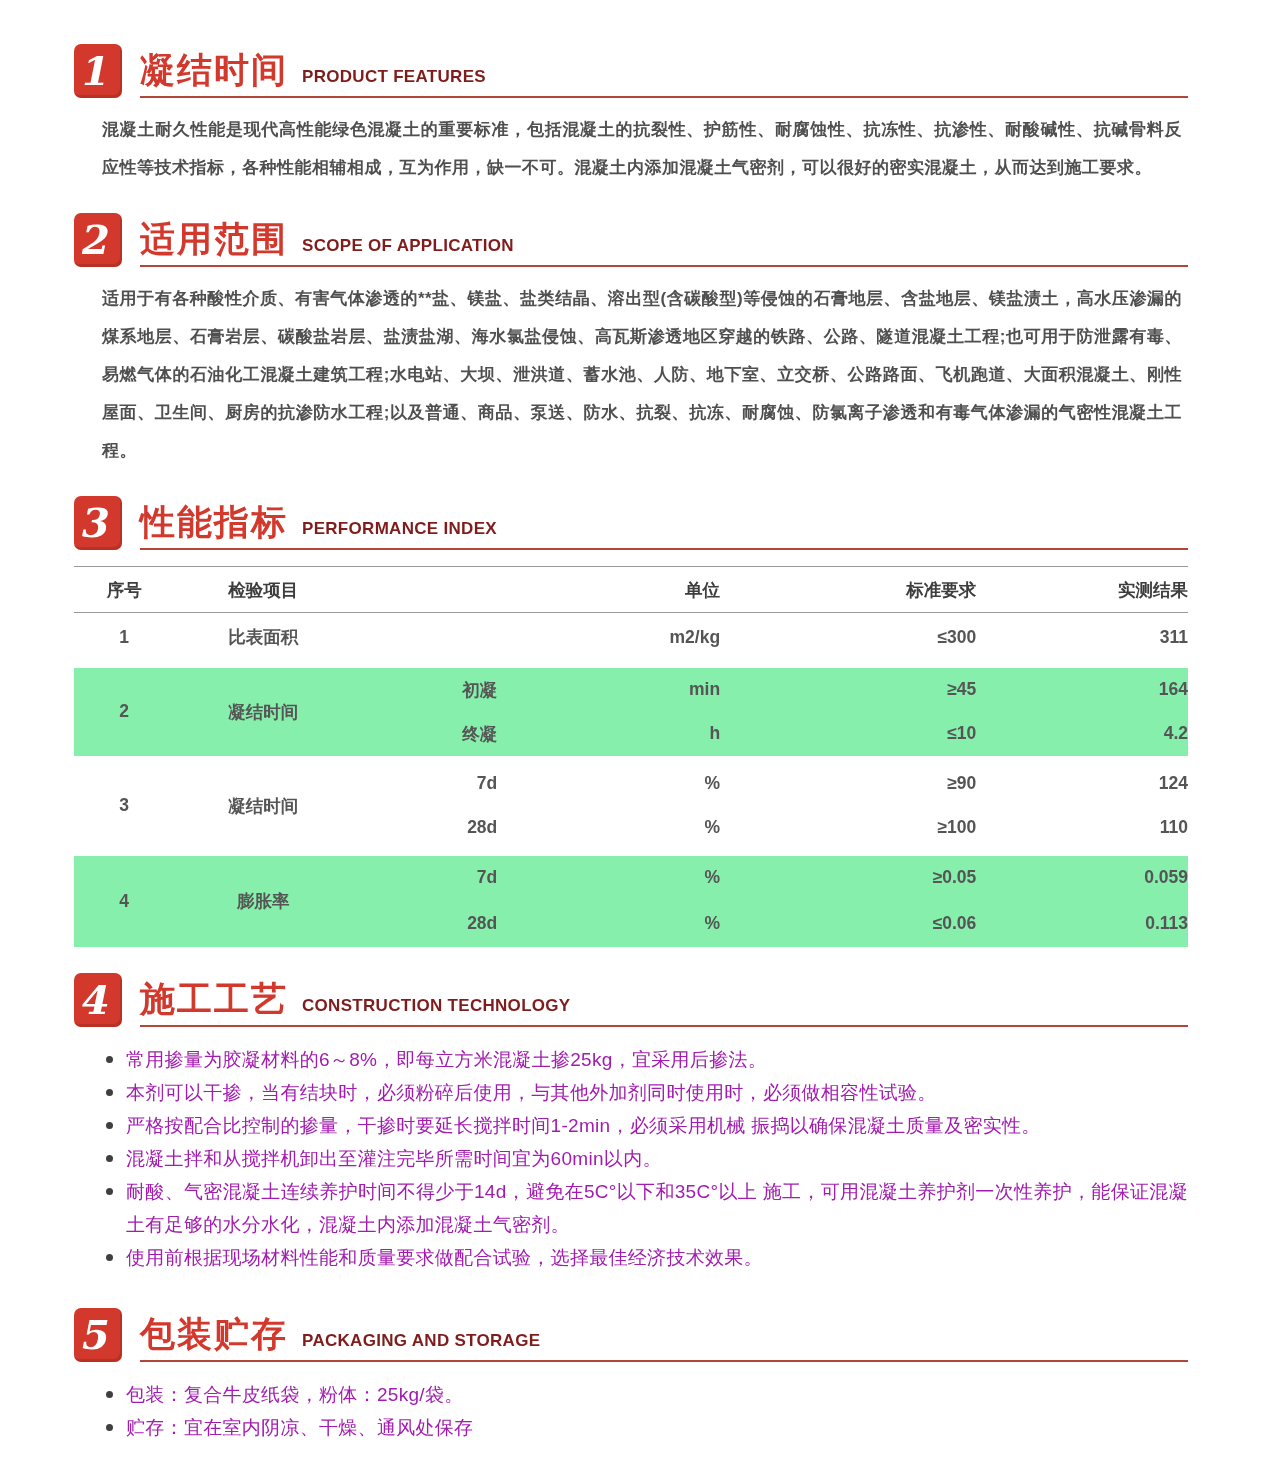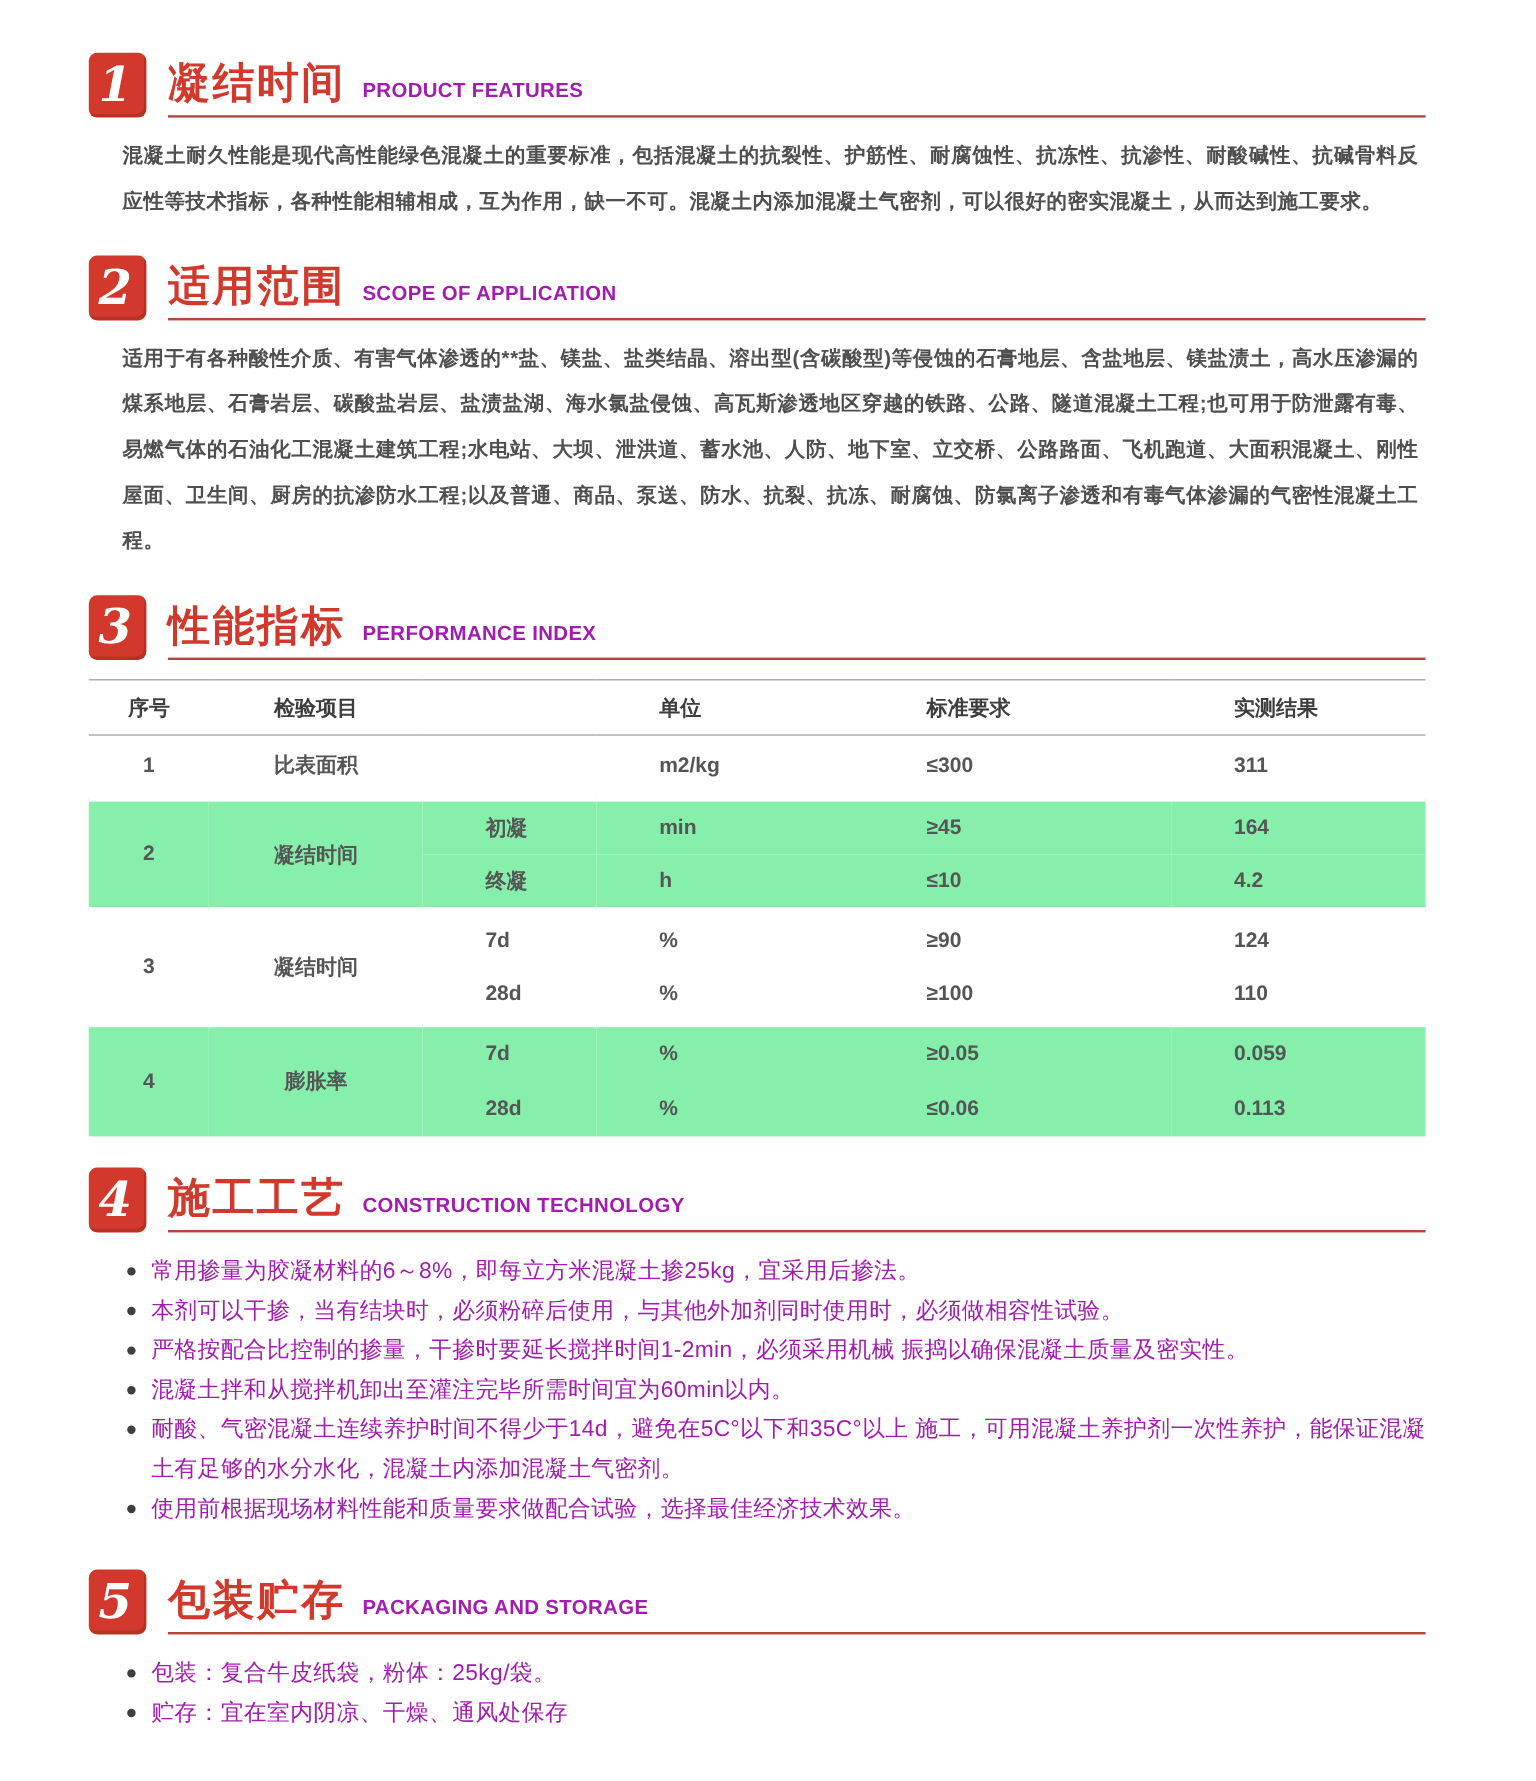--- a/index.html
+++ b/index.html
@@ -29,21 +29,21 @@
     flex:1; margin-left:18px;
     border-bottom:2px solid #b5453a;
     display:flex; align-items:baseline;
     padding-bottom:7px;
   }
   .title-zh {
     font-size:35px; font-weight:bold; color:#d2382b;
     letter-spacing:2px; line-height:1.05;
   }
   .title-en {
-    font-size:17px; font-weight:bold; color:#a21caf;
+    font-size:17px; font-weight:bold; color:#7f1d1d;
     margin-left:14px; letter-spacing:0.3px;text-align:right;
   }
 
   
   .para {
     margin:13px 6px 0 28px;
     font-size:17px; line-height:38px;
     text-align:justify; color:#4f4f4f;
     letter-spacing:0.5px;
     font-weight:bold;
@@ -74,21 +74,21 @@
   .perf-table col.c5 { width:23%; }
   .perf-table col.c6 { width:19%; }
   .perf-table th, .perf-table td { font-weight:bold; vertical-align:middle; }
   .perf-table thead th {
     height:46px;
     border-top:1px solid #9a9a9a;
     border-bottom:1px solid #9a9a9a;
     color:#3d3d3d;
   }
   .cent { text-align:center; }
-  .lft  { text-align:left; padding-left:52px;margin-top:44px; }
+  .lft  { text-align:right; padding-left:52px;margin-top:44px; }
   .row-single td { height:52px; }
   .sub td { height:47px; }
   .shaded { background:#86efac; }
   .gap td { border-top:6px solid #ffffff; }
 </style>
 </head>
 <body>
 
 <div class="page">
 

